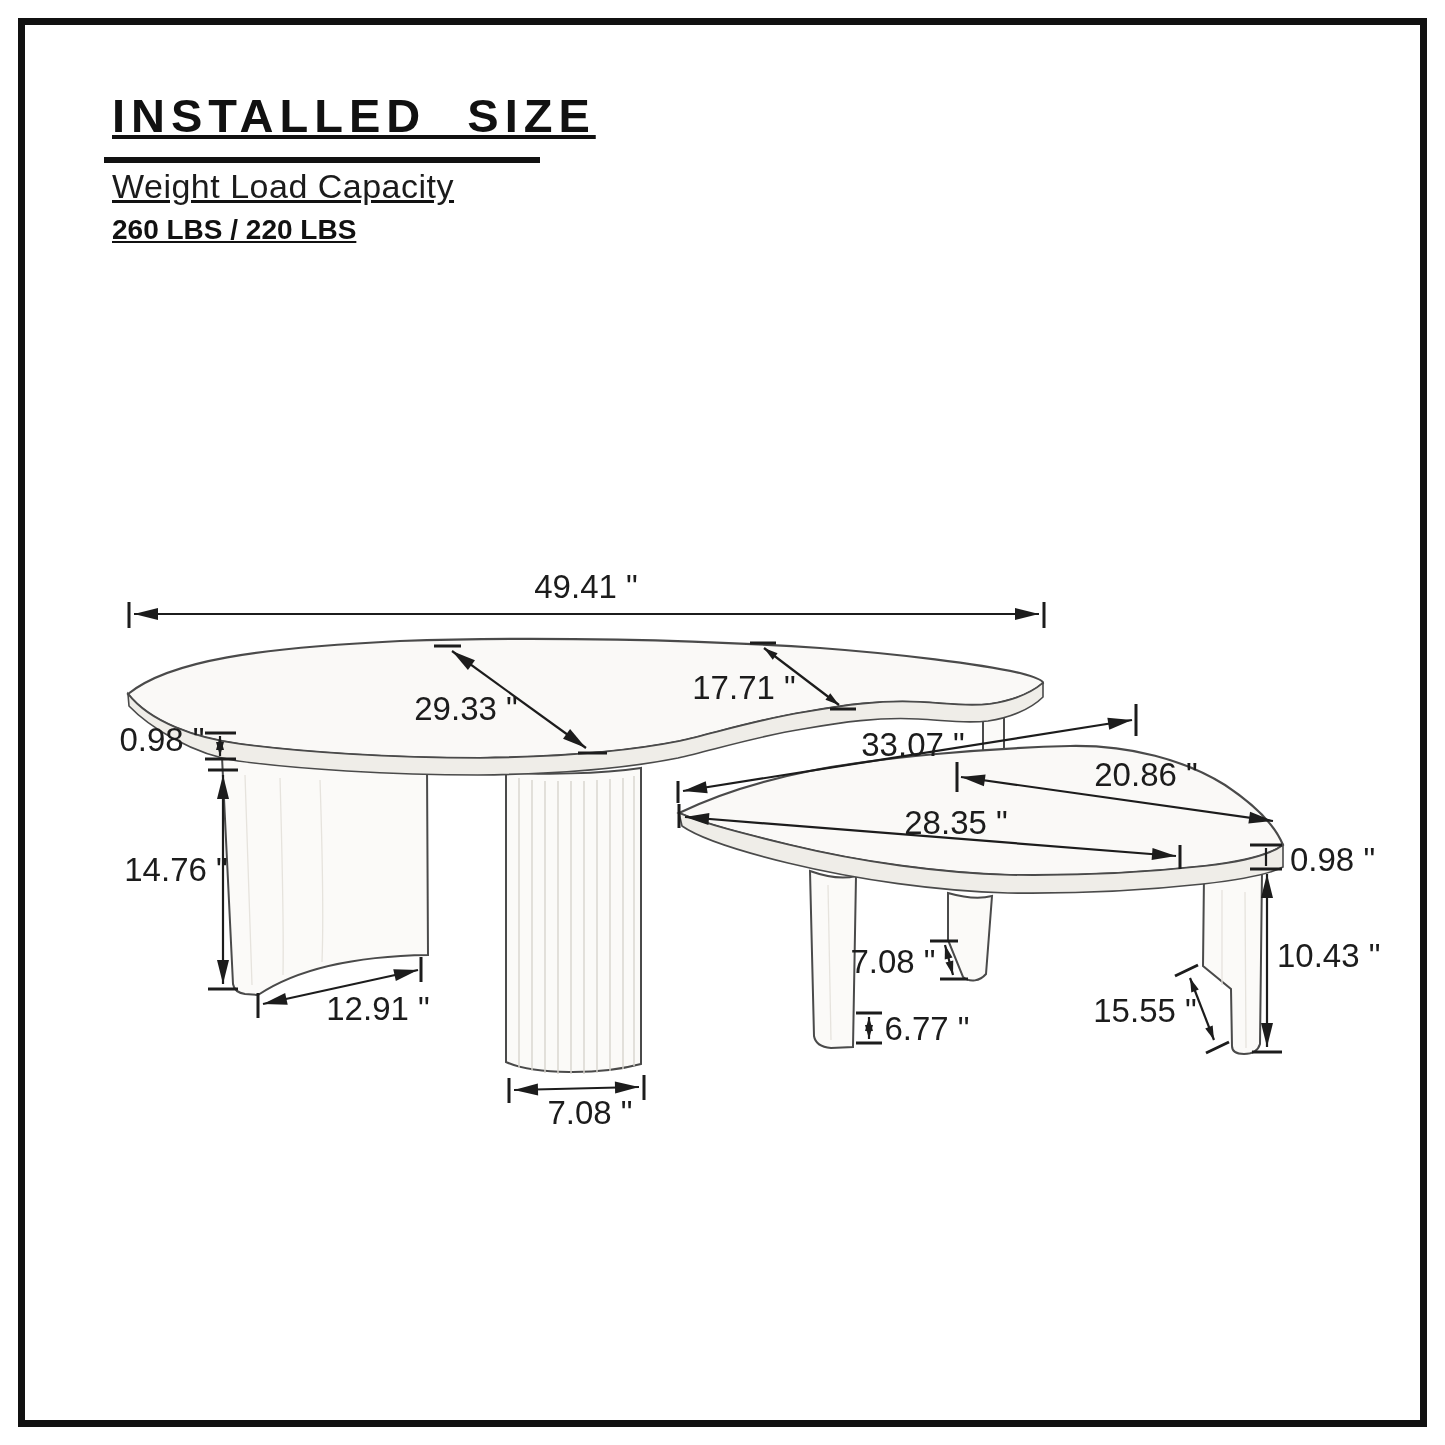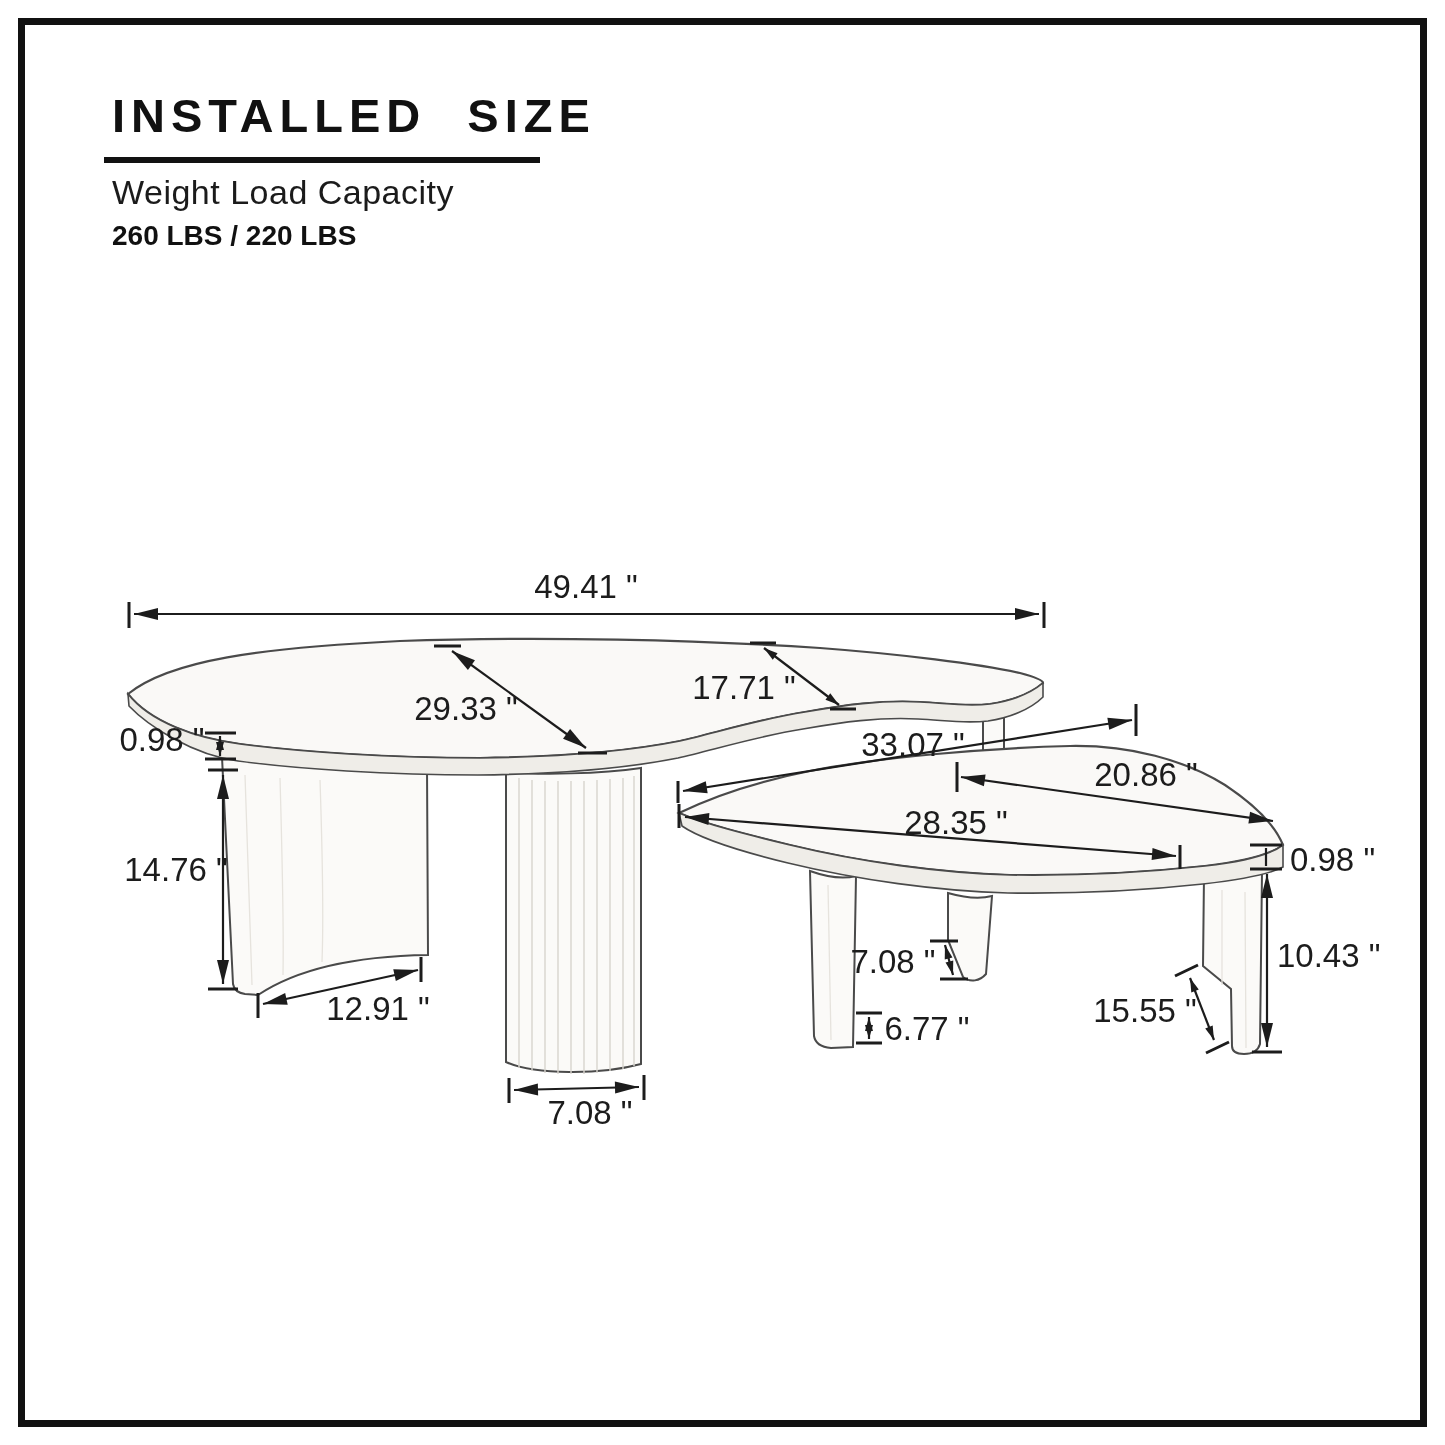--- a/index.html
+++ b/index.html
@@ -1,21 +1,21 @@
 <!DOCTYPE html>
 <html><head>
 <meta charset="utf-8">
 <style>
   html,body{margin:0;padding:0;background:#ffffff;}
   body{width:1445px;height:1445px;position:relative;font-family:"Liberation Sans",sans-serif;color:#111;}
   .frame{position:absolute;left:18px;top:18px;right:18px;bottom:18px;border:7px solid #111;pointer-events:none;}
-  .hdr{position:absolute;left:112px;top:88px;}
+  .hdr{position:absolute;left:112px;top:88px;text-decoration:underline;}
   .hdr-title{font-size:47px;font-weight:700;letter-spacing:6px;word-spacing:22px;color:#111;white-space:nowrap;}
   .hdr-rule{width:436px;height:6px;background:#111;margin-top:14px;margin-left:-8px;}
-  .hdr-sub{font-size:34px;font-weight:400;letter-spacing:.5px;margin-top:10px;color:#1b1b1b;}
+  .hdr-sub{font-size:34px;font-weight:400;letter-spacing:.5px;margin-top:4px;color:#1b1b1b;}
   .hdr-cap{font-size:28px;font-weight:700;margin-top:8px;color:#111;}
   svg{position:absolute;left:0;top:0;}
   .dimtxt{font-family:"Liberation Sans",sans-serif;font-size:33px;fill:#1c1c1c;}
   .dline{stroke:#1c1c1c;stroke-width:2.2;fill:none;}
   .tick{stroke:#1c1c1c;stroke-width:3;fill:none;}
   .top{fill:#faf9f7;stroke:#4a4a4a;stroke-width:2.2;}
   .band{fill:#efede8;stroke:#4a4a4a;stroke-width:1.6;}
   .leg{fill:#fbfaf8;stroke:#4a4a4a;stroke-width:2;}
   .flute{stroke:#d7d4ce;stroke-width:1.4;fill:none;}
   .grain{stroke:#e6e3dd;stroke-width:1.3;fill:none;}

